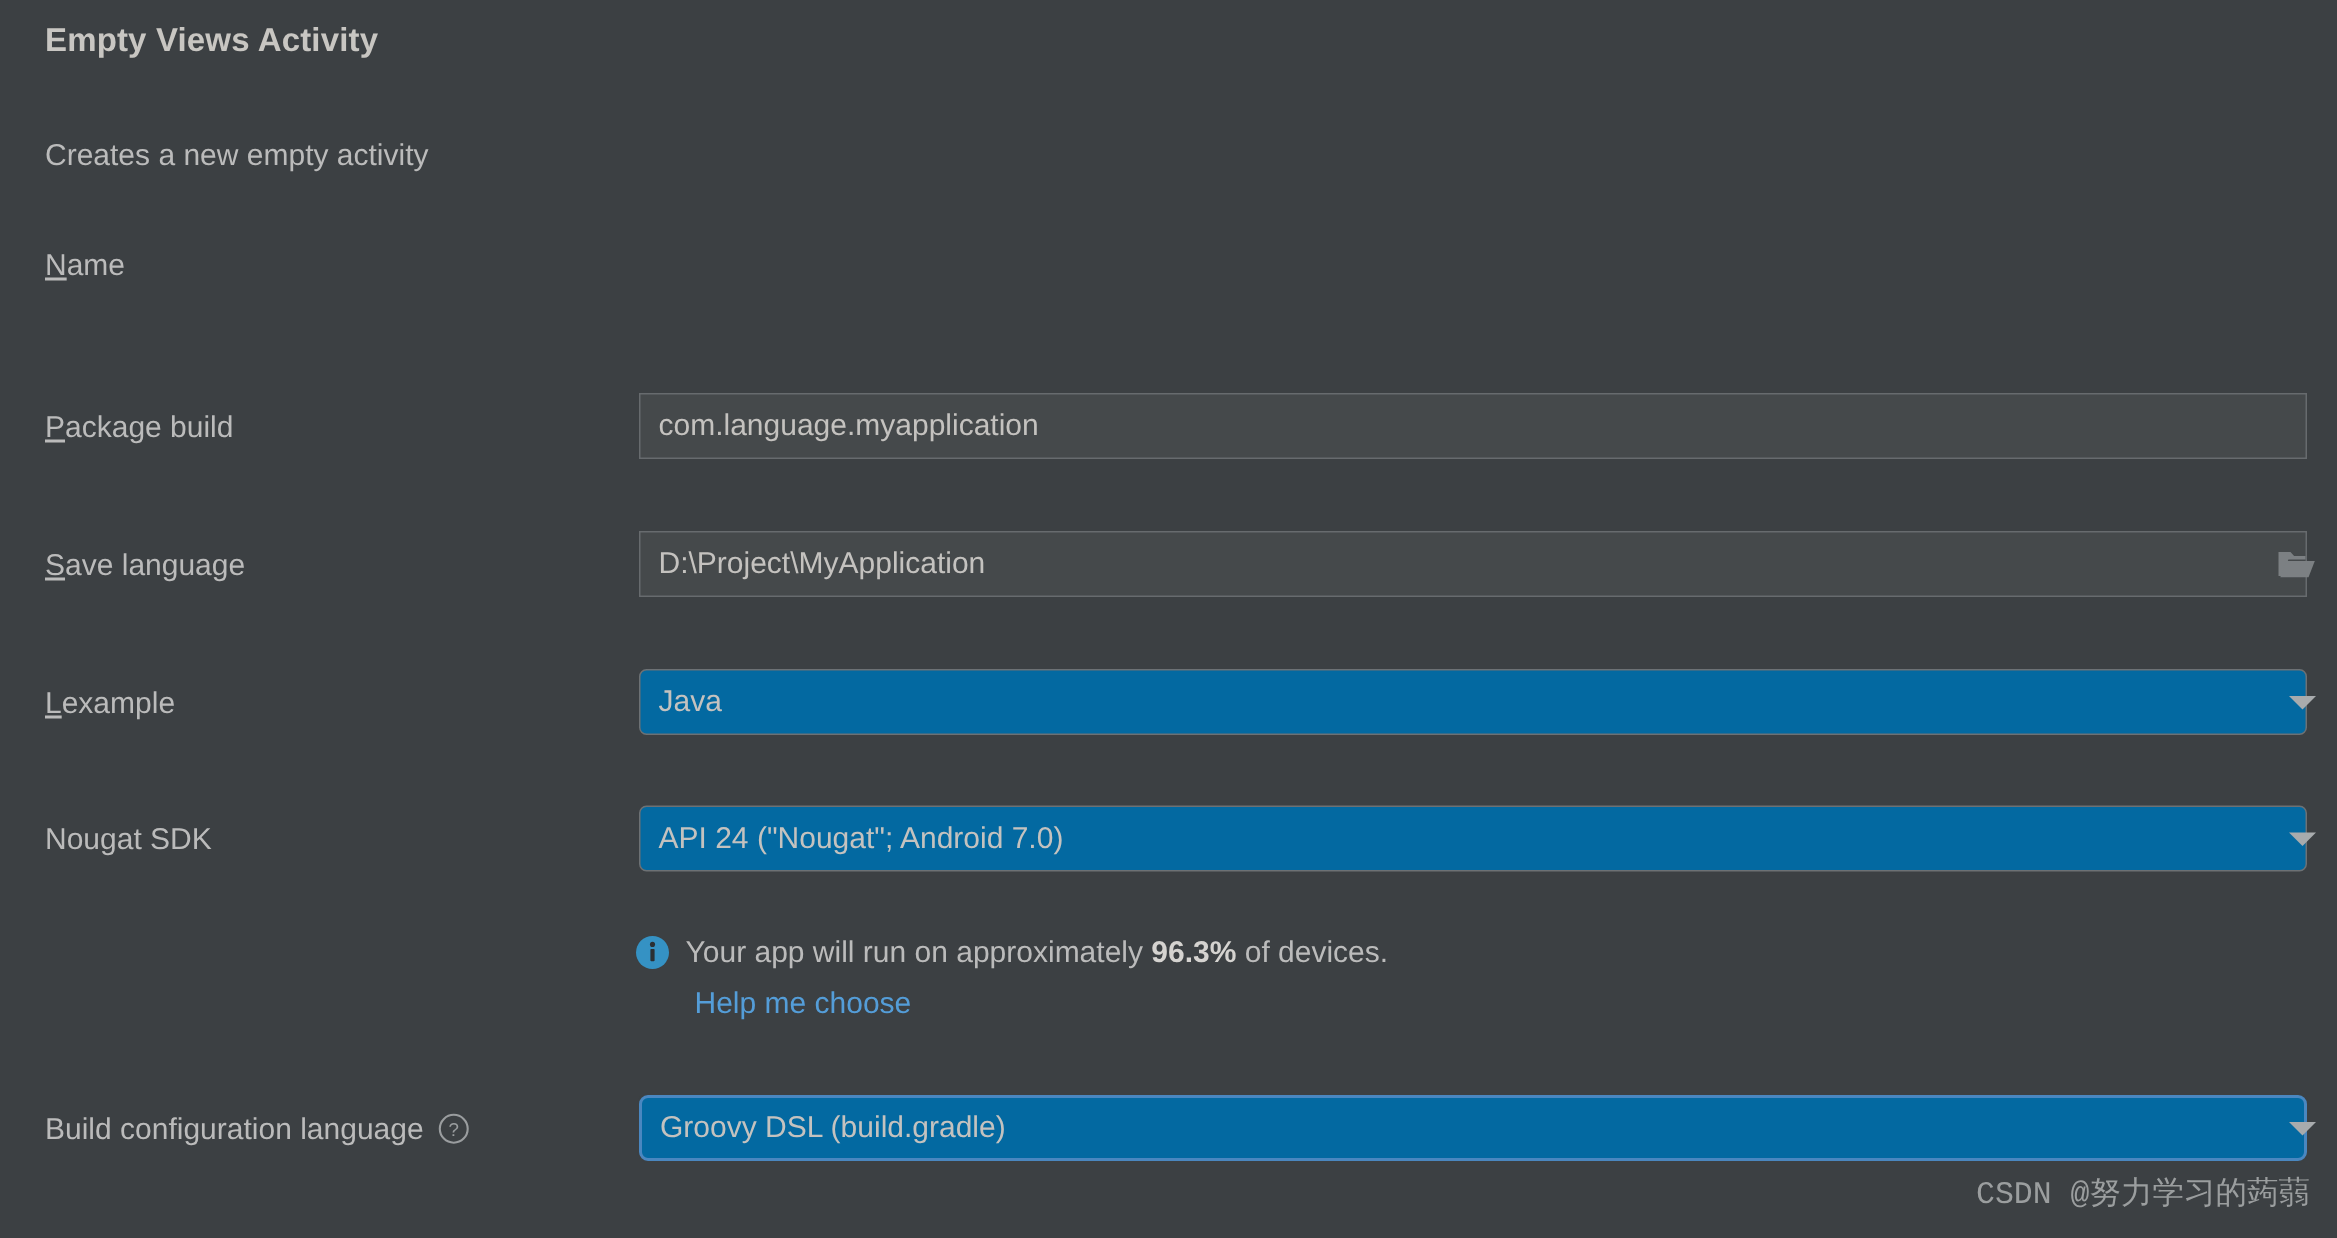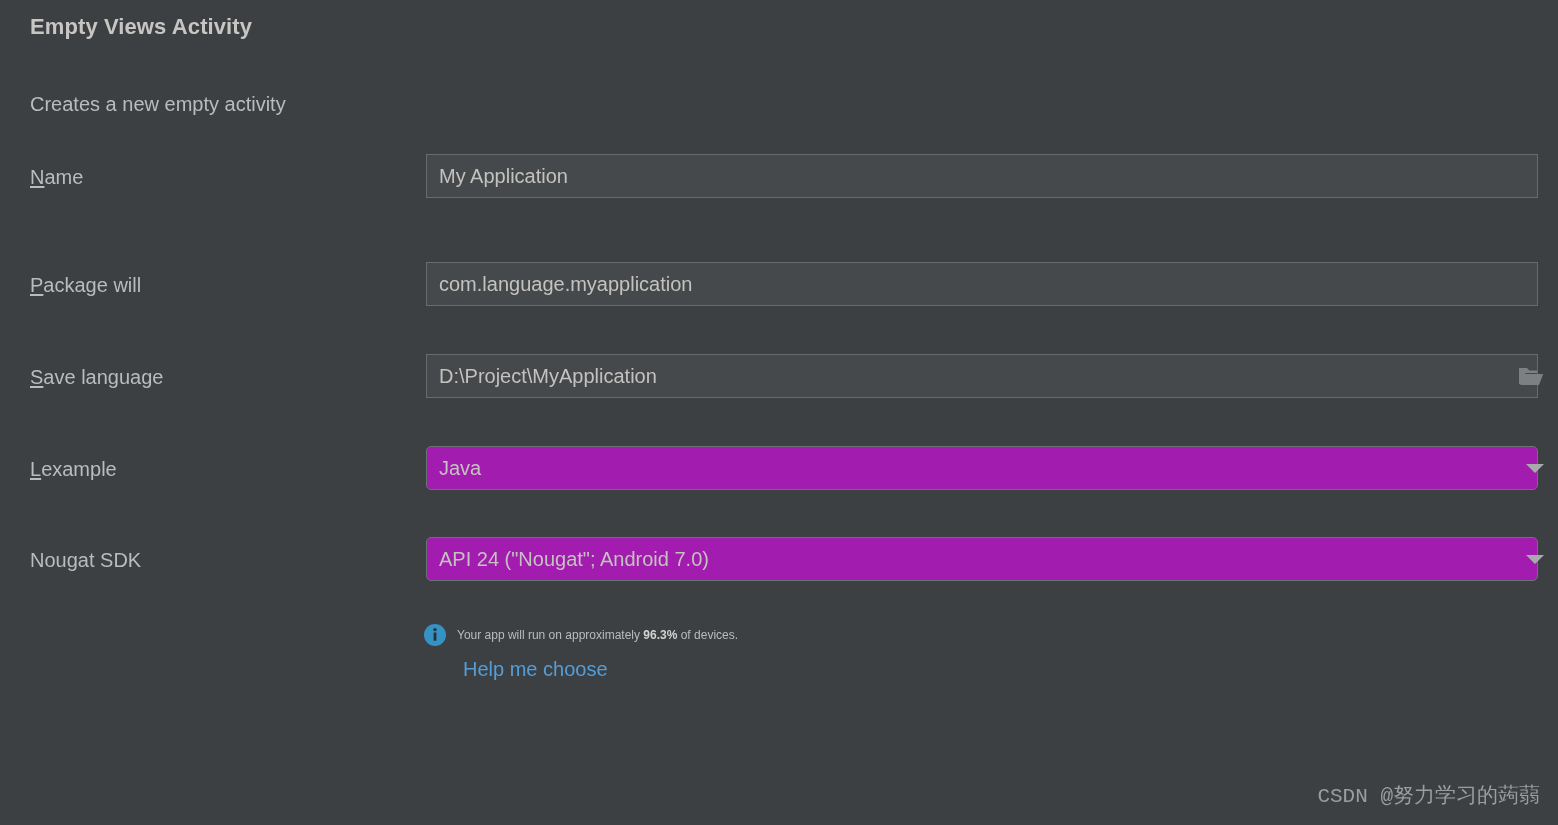--- a/index.html
+++ b/index.html
@@ -79,21 +79,21 @@
     color: #c4c2bf;
     font-size: 20px;
     line-height: 42px;
     padding: 0 12px;
     white-space: nowrap;
     overflow: hidden;
   }
   .field.combo {
     border-radius: 5px;
     border: 1px solid #6d7174;
-    background: #a21caf;
+    background: #0369a1;
   }
   .field.combo.focused {
     border: 2px solid #4a87c0;
     border-radius: 6px;
     line-height: 40px;
     box-shadow: 0 0 0 1px #3c4043;
   }
   .folder-icon {
     position: absolute;
     right: 14px;
@@ -122,21 +122,21 @@
     align-items: center;
   }
   .info-icon {
     width: 24px;
     height: 24px;
     flex: 0 0 auto;
     margin-right: 10px;
   }
   .info-icon svg { display: block; }
   .info-text {
-    font-size: 12px;
+    font-size: 20px;
     color: #bbbbbb;
     white-space: nowrap;
   }
   .info-text b {
     color: #d5d3d0;
     font-weight: bold;
   }
   .link {
     position: absolute;
     left: 463px;
@@ -159,25 +159,24 @@
 </head>
 <body>
 
 <div class="wizard">
 
   <div class="title">Empty Views Activity</div>
   <div class="subtitle">Creates a new empty activity</div>
 
   <div class="row" style="top:154px;">
     <div class="label"><span class="mn">N</span><span>ame</span></div>
-    <div class="field" title="Application name">My Application</div>
   </div>
 
   <div class="row" style="top:262px;">
-    <div class="label"><span class="mn">P</span><span>ackage will</span></div>
+    <div class="label"><span class="mn">P</span><span>ackage build</span></div>
     <div class="field" title="Package name">com.language.myapplication</div>
   </div>
 
   <div class="row" style="top:354px;">
     <div class="label"><span class="mn">S</span><span>ave language</span></div>
     <div class="field" title="Save location">D:\Project\MyApplication</div>
     <div class="folder-icon">
       <svg width="26" height="22" viewBox="0 0 26 22">
         <path d="M1 3 h8 l2.4 2.6 h7.6 v2.4 H7.6 L3.4 19 H1 Z" fill="#7c8083"></path>
         <path d="M6.4 9 H25.2 L21 19.9 H2.2 Z" fill="#7c8083"></path>
@@ -203,15 +202,25 @@
         <circle cx="12" cy="12" r="11" fill="#3592c4"></circle>
         <rect x="10.6" y="9.6" width="2.8" height="8.2" rx="0.6" fill="#2b3034"></rect>
         <circle cx="12" cy="6.6" r="1.7" fill="#2b3034"></circle>
       </svg>
     </span>
     <span class="info-text"><span>Your app will run on approximately </span><b>96.3%</b><span> of devices.</span></span>
   </div>
 
   <div class="link">Help me choose</div>
 
+  <div class="row" style="top:730px;">
+    <div class="label"><span>Build configuration language</span><span class="help-icon">
+        <svg width="21" height="21" viewBox="0 0 21 21">
+          <circle cx="10.5" cy="10.5" r="9.3" fill="none" stroke="#9a9d9f" stroke-width="1.4"></circle>
+          <text x="10.5" y="15.2" text-anchor="middle" font-family="Liberation Sans, sans-serif" font-size="12.5" fill="#9a9d9f">?</text>
+        </svg>
+      </span></div>
+    <div class="field combo focused">Groovy DSL (build.gradle)</div>
+    <div class="caret"></div>
+  </div>
 
   <div class="watermark">CSDN @努力学习的蒟蒻</div>
 </div>
 
 </body></html>

